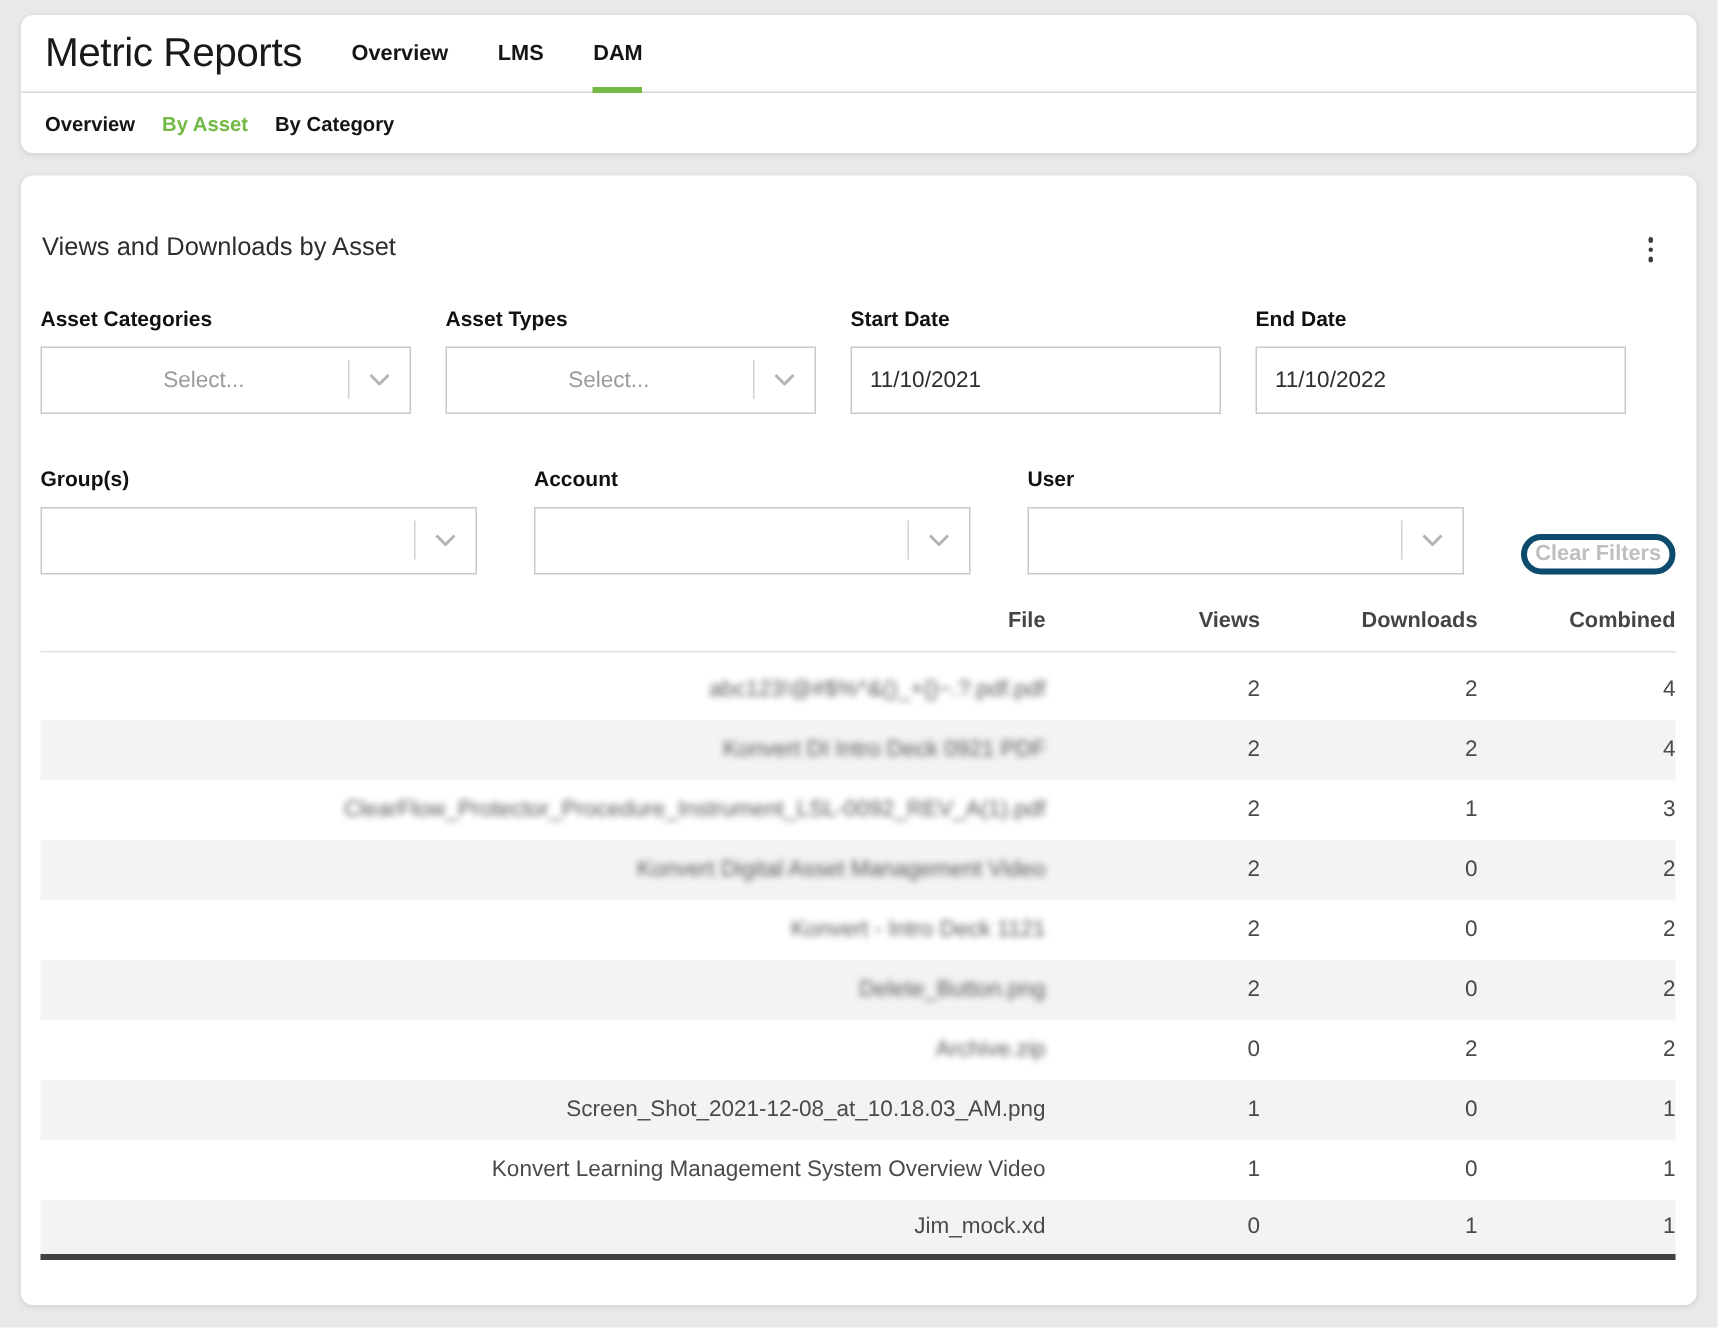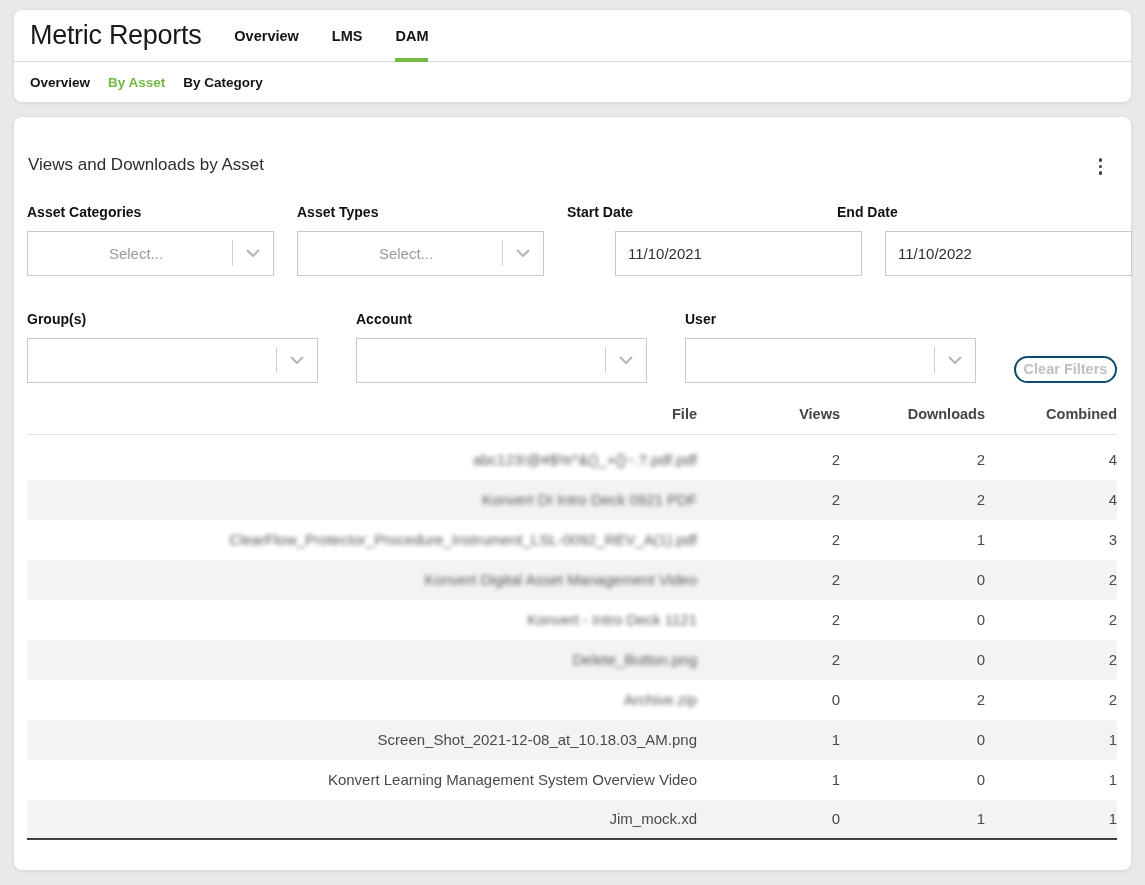--- a/index.html
+++ b/index.html
@@ -72,43 +72,43 @@
   .select .ph {
     flex:1; padding-left:12px; font-size:15px; color:#9a9a9a;
     white-space:nowrap; overflow:hidden;
   }
   .select .sep { width:1px; height:26px; background:#d0d0d0; }
   .select .chev {
     width:40px; display:flex; align-items:center; justify-content:center;
   }
   .text-input {
     padding:0 12px; font-size:15px; color:#2f2f2f;
-    font-family:"Liberation Sans", sans-serif; outline:none;margin-left:48px;
+    font-family:"Liberation Sans", sans-serif; outline:none;
   }
   .clear-cell { display:flex; align-items:flex-end; justify-content:flex-end; }
   .clear-btn {
-    width:100%; height:27px; border:2px solid #0c4a6e; border-radius:14px;
+    width:100%; height:27px; border:4px solid #0c4a6e; border-radius:14px;
     background:#fff; color:#bfbfbf; font-size:14.5px; font-weight:700;
     font-family:"Liberation Sans", sans-serif; cursor:pointer;
   }
 
   
   .table { margin-top:23px; }
   .t-head, .t-row {
     display:grid; grid-template-columns:1fr 143px 145px 132px;
     align-items:center;
     text-align:right;
   }
   .t-head { border-bottom:1px solid #e2e2e2; padding-bottom:12px; }
   .th {
     font-size:14.5px; font-weight:700; color:#454545; padding-left:13px;
   }
   .t-row { height:40px; font-size:15px; color:#4a4a4a; }
   .t-row.alt { background:#f2f3f5; }
-  .t-row:last-child { border-bottom:2px solid #404040; }
+  .t-row:last-child { border-bottom:4px solid #404040; }
   .td { padding-left:13px; white-space:nowrap; overflow:hidden; }
   .td.blurred { filter:blur(2px); color:#5a5a5a; }
   .t-body { padding-top:5px; }
 </style>
 </head>
 <body>
 
 <div class="page">
 
   <div class="card header-card">

